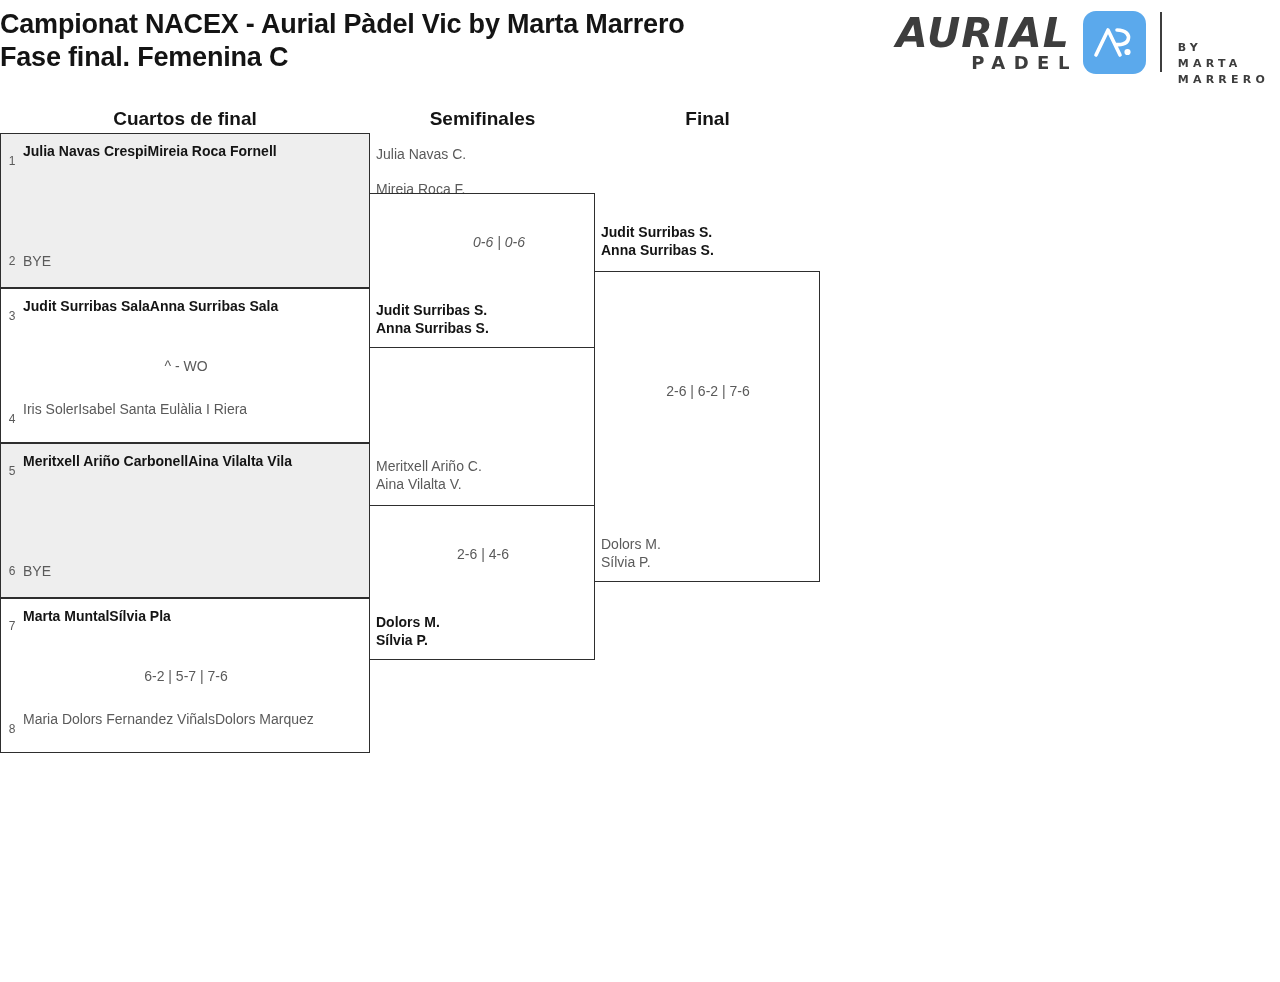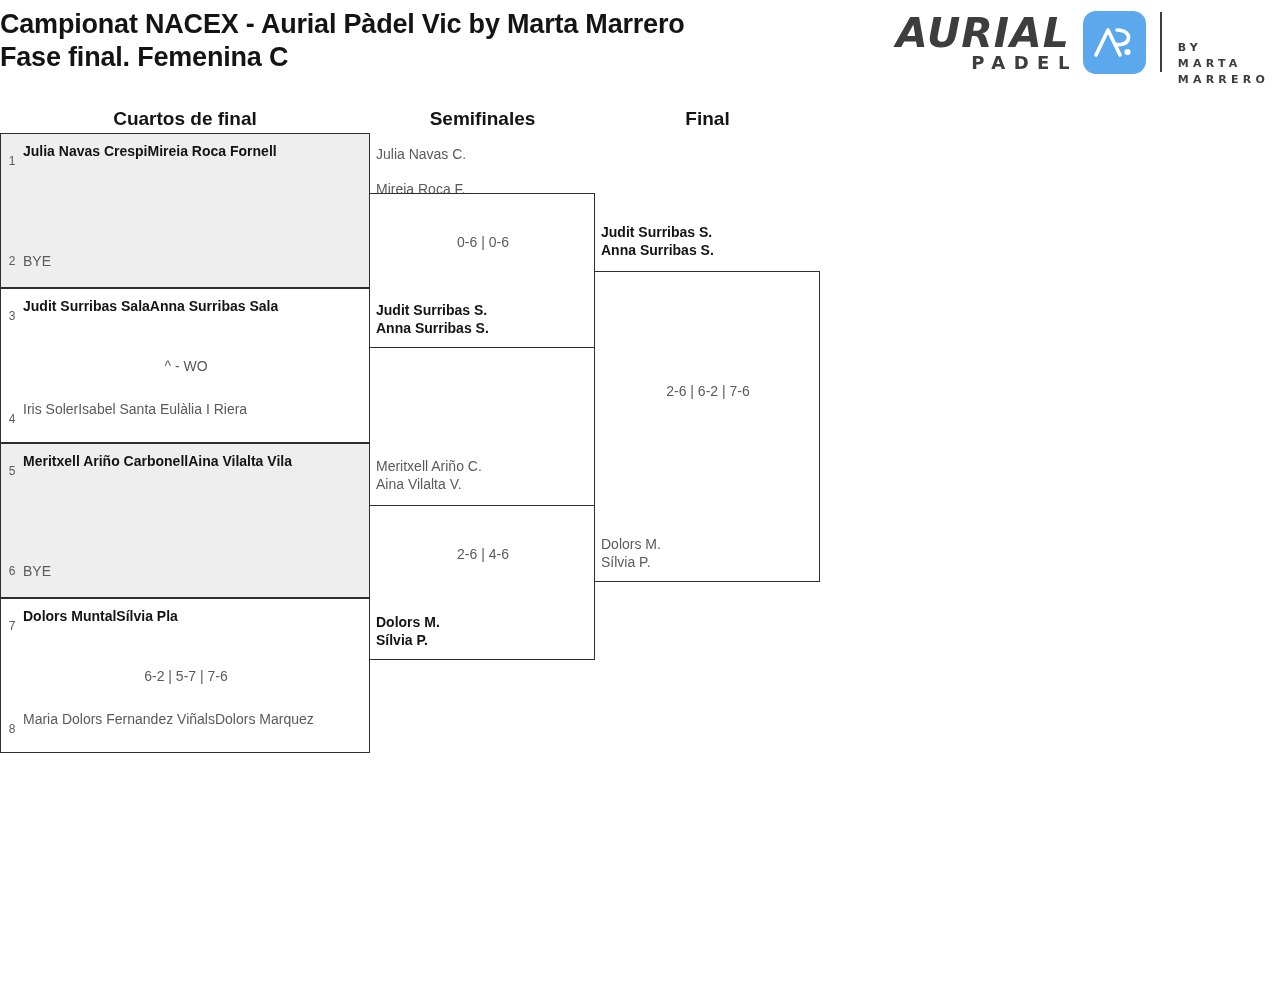--- a/index.html
+++ b/index.html
@@ -246,41 +246,41 @@
       <span class="seed">6</span>
       <span class="bye-label">BYE</span>
     </div>
     <div class="score" style="left:0px; top:65px; width:370px;"></div>
   </div>
 
   <div class="match plain" style="left:0px; top:508px; width:370px; height:155px;">
     <div class="entry" style="left:0px; top:8px;">
       <span class="seed mid">7</span>
       <span class="names winner">
-        <span>Dolors Muntal</span>
+        <span>Marta Muntal</span>
         <span>Sílvia Pla</span>
       </span>
     </div>
     <div class="entry" style="left:0px; top:111px;">
       <span class="seed mid">8</span>
       <span class="names loser">
         <span>Maria Dolors Fernandez Viñals</span>
         <span>Dolors Marquez</span>
       </span>
     </div>
     <div class="score" style="left:0px; top:69px; width:370px;">6-2 | 5-7 | 7-6</div>
   </div>
 
   <div class="adv-names loser" style="left:376px; top:55px;gap:17px;">
     <span>Julia Navas C.</span>
     <span>Mireia Roca F.</span>
   </div>
 
   <div class="match plain" style="left:369px; top:103px; width:226px; height:155px;">
-    <div class="score" style="left:0px; top:40px; width:226px;">0-6 | 0-6</div>
+    <div class="score" style="left:16px; top:40px; width:226px;font-style:italic;">0-6 | 0-6</div>
   </div>
 
   <div class="adv-names winner" style="left:376px; top:211px;">
     <span>Judit Surribas S.</span>
     <span>Anna Surribas S.</span>
   </div>
 
   <div class="adv-names loser" style="left:376px; top:367px;">
     <span>Meritxell Ariño C.</span>
     <span>Aina Vilalta V.</span>

